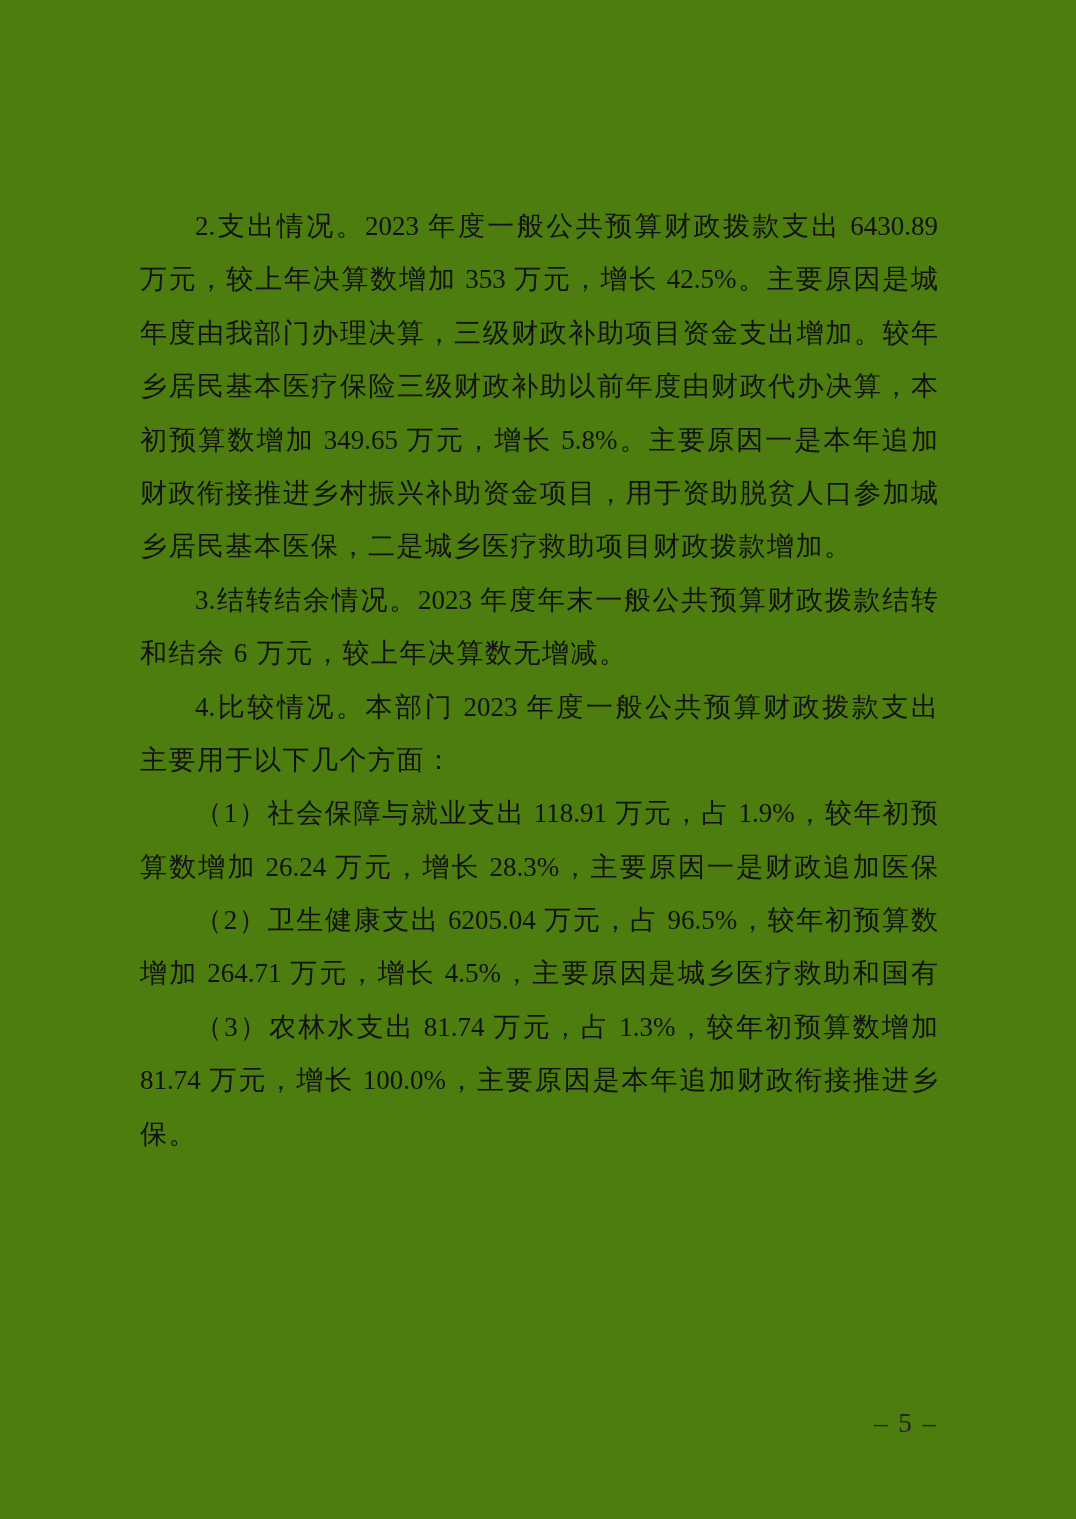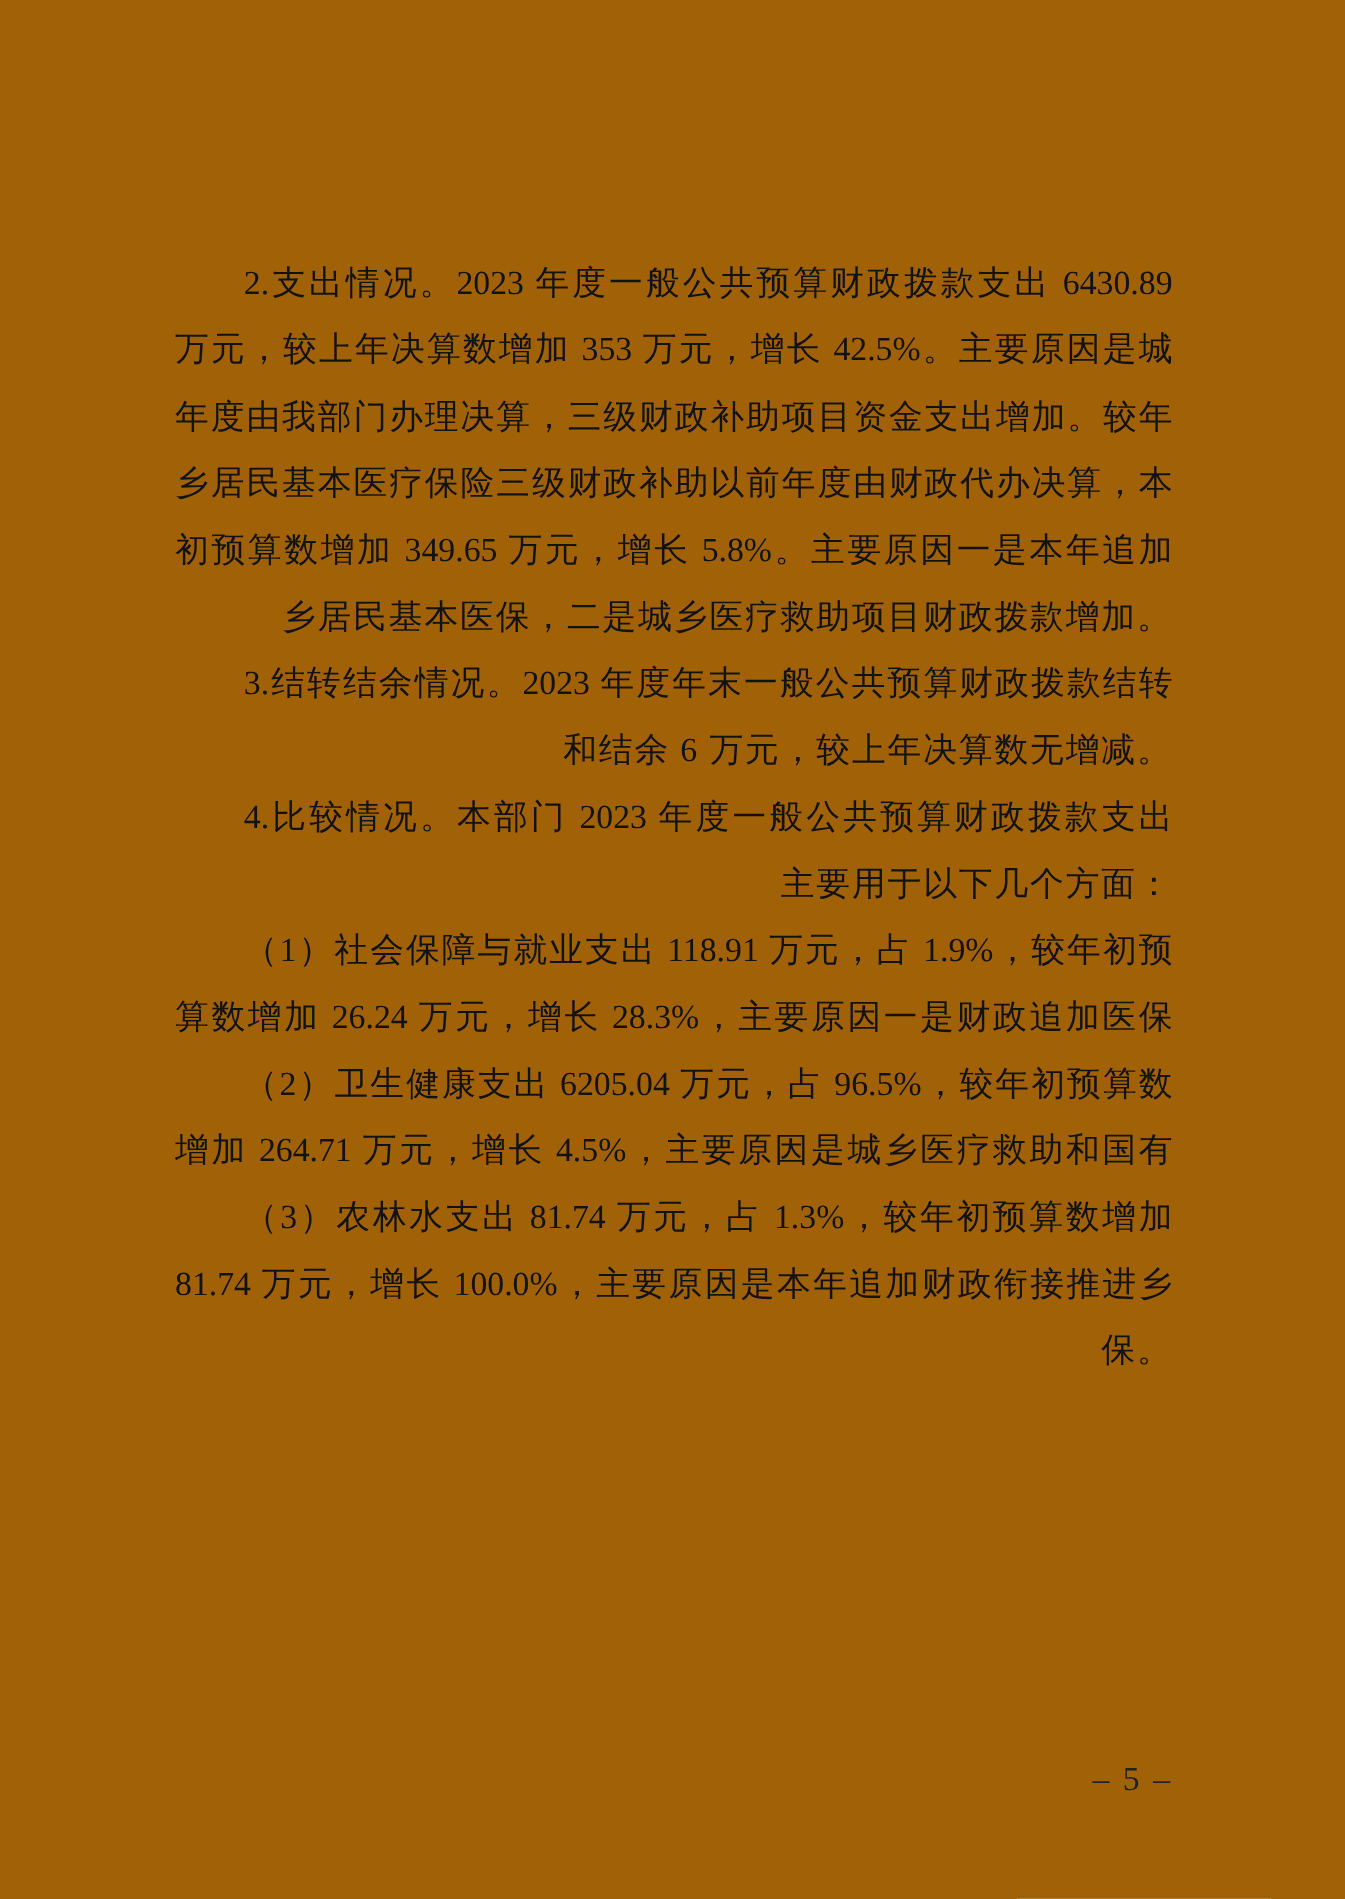--- a/index.html
+++ b/index.html
@@ -6,42 +6,42 @@
   body {
     width: 1076px;
     height: 1519px;
     background: #ffffff;
     font-family: "Liberation Serif", "DejaVu Serif", serif;
   }
   .page {
     position: relative;
     width: 1076px;
     height: 1519px;
-    background: #a16207;
+    background: #4d7c0f;
     color: #121212;
     overflow: hidden;
   }
   .content {
     position: absolute;
     left: 140px;
     top: 200px;
     width: 798px;
   }
   .line {
     font-size: 27px;
     height: 53.4px;
     line-height: 53.4px;
     color: #121212;
   }
   .just {
     text-align: justify;
     text-align-last: justify;
   }
   .plain {
-    text-align: right;
+    text-align: left;
     letter-spacing: 1.5px;
   }
   .indent {
     text-indent: 55px;
   }
   .pagenum {
     position: absolute;
     left: 140px;
     top: 1408px;
     width: 798px;
@@ -54,20 +54,21 @@
 </head>
 <body>
 
 <div class="page">
   <div class="content">
     <div class="line indent just">2.支出情况。2023 年度一般公共预算财政拨款支出 6430.89</div>
     <div class="line just">万元，较上年决算数增加 353 万元，增长 42.5%。主要原因是城</div>
     <div class="line just">年度由我部门办理决算，三级财政补助项目资金支出增加。较年</div>
     <div class="line just">乡居民基本医疗保险三级财政补助以前年度由财政代办决算，本</div>
     <div class="line just">初预算数增加 349.65 万元，增长 5.8%。主要原因一是本年追加</div>
+    <div class="line just">财政衔接推进乡村振兴补助资金项目，用于资助脱贫人口参加城</div>
     <div class="line plain">乡居民基本医保，二是城乡医疗救助项目财政拨款增加。</div>
     <div class="line indent just">3.结转结余情况。2023 年度年末一般公共预算财政拨款结转</div>
     <div class="line plain">和结余 6 万元，较上年决算数无增减。</div>
     <div class="line indent just">4.比较情况。本部门 2023 年度一般公共预算财政拨款支出</div>
     <div class="line plain">主要用于以下几个方面：</div>
     <div class="line indent just">（1）社会保障与就业支出 118.91 万元，占 1.9%，较年初预</div>
     <div class="line just">算数增加 26.24 万元，增长 28.3%，主要原因一是财政追加医保</div>
     <div class="line indent just">（2）卫生健康支出 6205.04 万元，占 96.5%，较年初预算数</div>
     <div class="line just">增加 264.71 万元，增长 4.5%，主要原因是城乡医疗救助和国有</div>
     <div class="line indent just">（3）农林水支出 81.74 万元，占 1.3%，较年初预算数增加</div>

